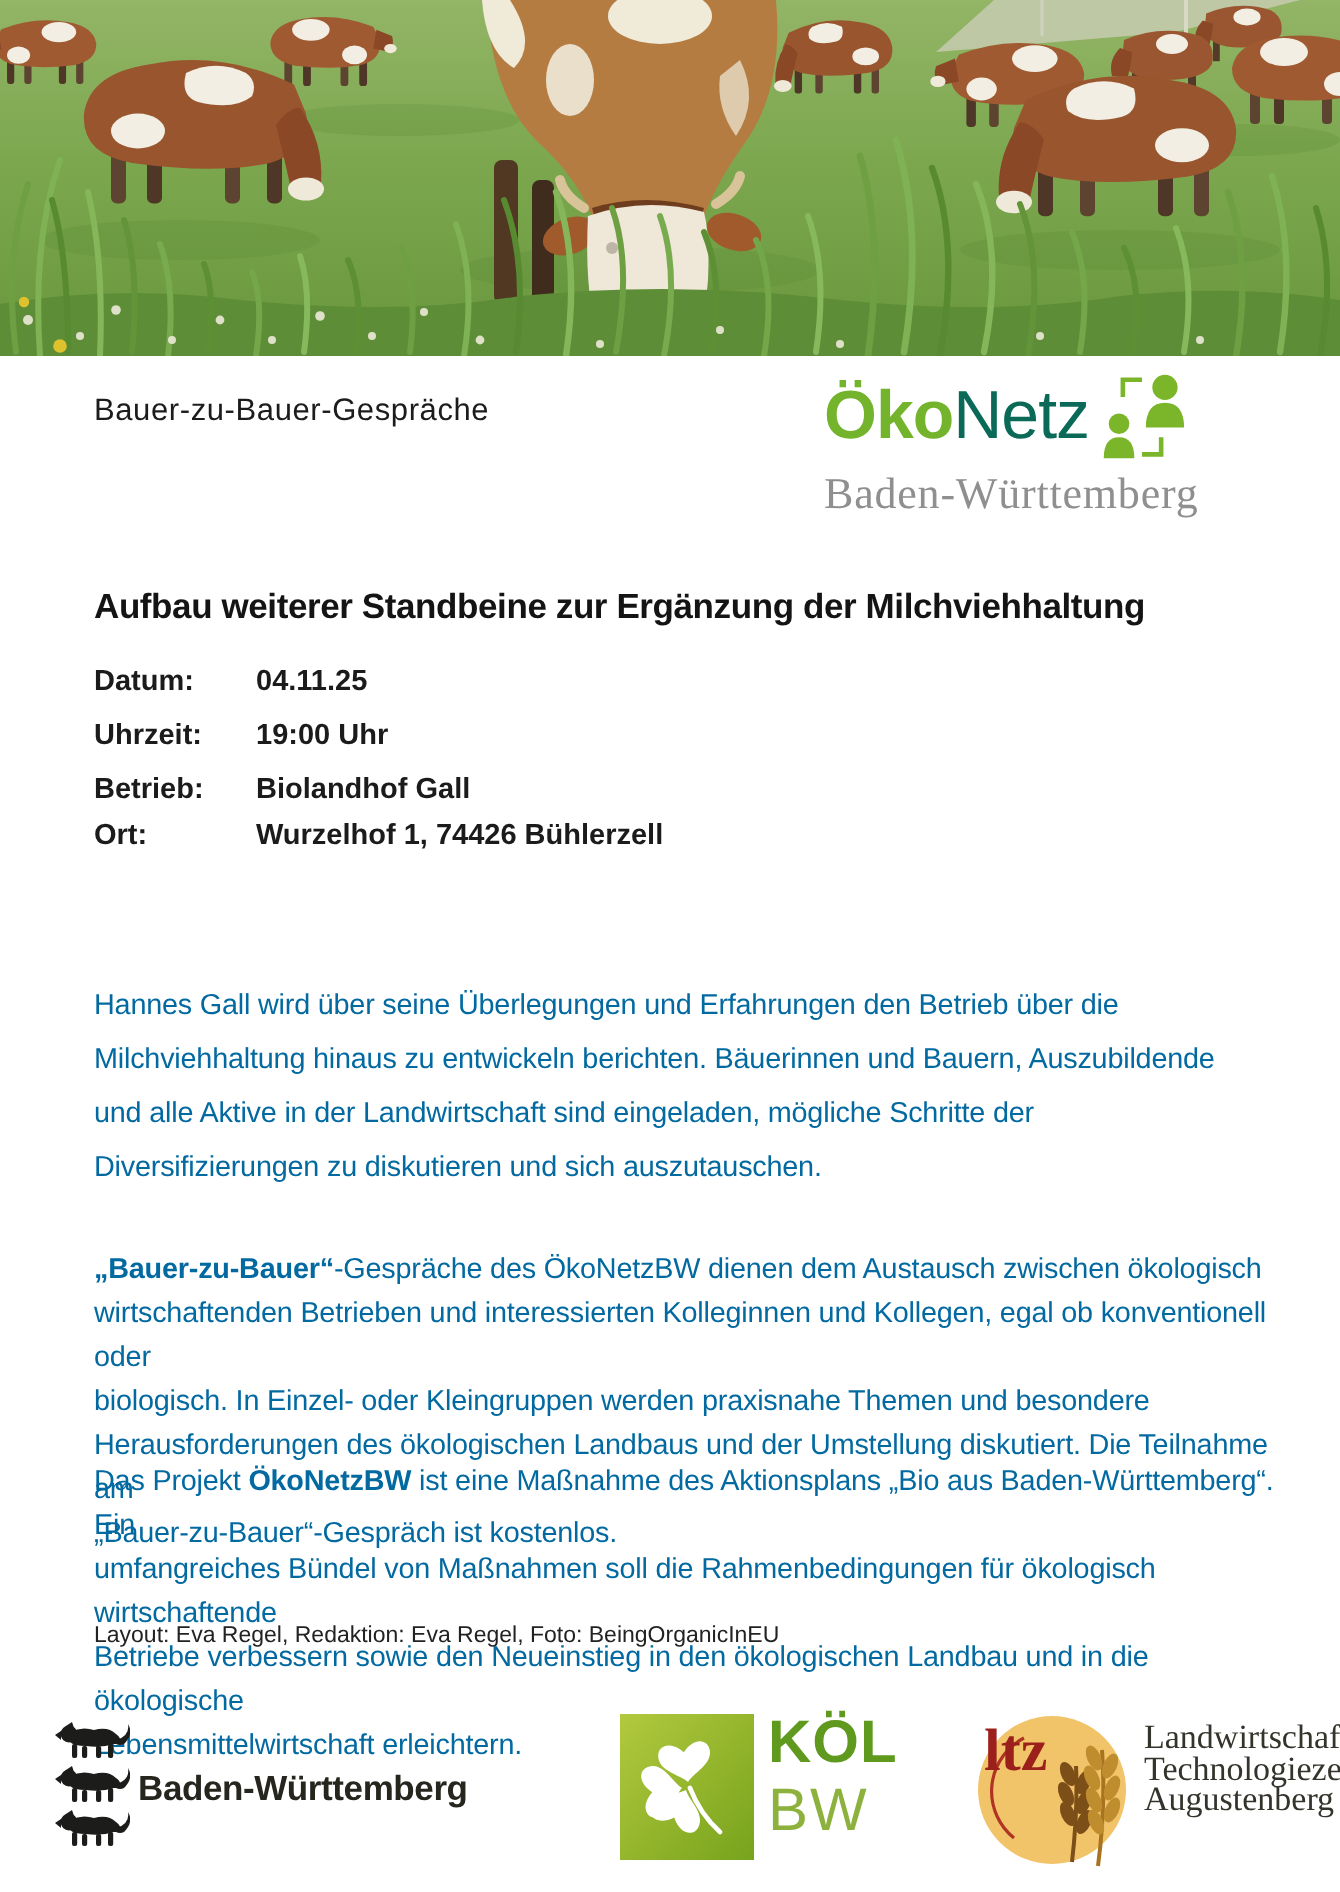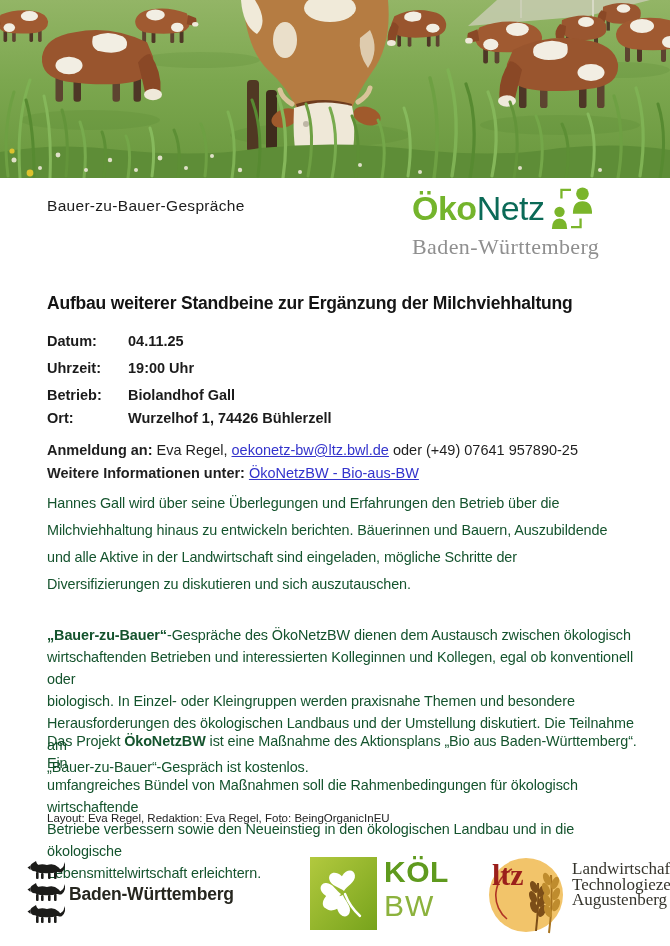--- a/index.html
+++ b/index.html
@@ -26,21 +26,21 @@
   .drow{display:flex;line-height:20px;}
   .drow.m1{margin-bottom:7px;} .drow.m2{margin-bottom:7px;} .drow.m3{margin-bottom:3px;}
   .dlabel{width:81px;}
 
   .note{position:absolute;left:378px;top:330px;font-size:14.5px;font-weight:bold;line-height:21.5px;color:#111;}
 
   .contact{position:absolute;left:47px;top:439px;font-size:14.5px;line-height:22.5px;color:#1f1f1f;}
   a.link{color:#3333cc;text-decoration:underline;cursor:pointer;}
   a.link.gap{margin-left:4px;}
 
-  .para{position:absolute;left:47px;margin:0;font-size:14.4px;color:#14532d;letter-spacing:-0.1px;width:600px;}
+  .para{position:absolute;left:47px;margin:0;font-size:14.4px;color:#0369a1;letter-spacing:-0.1px;width:600px;}
   .p1{top:490px;line-height:27px;white-space:pre-line;}
   .p2{top:624px;line-height:22px;}
   .p3{top:730px;line-height:22px;}
 
   .credits{position:absolute;left:47px;top:812px;font-size:11.5px;color:#222;}
 
   .bw-lions{position:absolute;left:27px;top:860px;width:38px;height:66px;}
   .bw-text{position:absolute;left:69px;top:884px;font-size:17.5px;font-weight:bold;color:#26261f;letter-spacing:-0.2px;}
 
   .koel-square{position:absolute;left:310px;top:857px;width:67px;height:73px;}
@@ -229,24 +229,20 @@
       <span class="dlabel">Betrieb:</span>
       <span>Biolandhof Gall</span>
     </div>
     <div class="drow">
       <span class="dlabel">Ort:</span>
       <span>Wurzelhof 1, 74426 Bühlerzell</span>
     </div>
   </div>
 
 
-  <div class="contact">
-    <div><span class="b">Anmeldung an:</span> <span>Eva Regel,</span> <a class="link" href="#">oekonetz-bw@ltz.bwl.de</a> <span>oder (+49) 07641 957890-25</span></div>
-    <div><span class="b">Weitere Informationen unter:</span><a class="link gap" href="#">ÖkoNetzBW - Bio-aus-BW</a></div>
-  </div>
 
   <p class="para p1">Hannes Gall wird über seine Überlegungen und Erfahrungen den Betrieb über die
 Milchviehhaltung hinaus zu entwickeln berichten. Bäuerinnen und Bauern, Auszubildende
 und alle Aktive in der Landwirtschaft sind eingeladen, mögliche Schritte der
 Diversifizierungen zu diskutieren und sich auszutauschen.</p>
 
   <p class="para p2"><span class="b prewrap">„Bauer-zu-Bauer“</span><span class="prewrap">-Gespräche des ÖkoNetzBW dienen dem Austausch zwischen ökologisch
 wirtschaftenden Betrieben und interessierten Kolleginnen und Kollegen, egal ob konventionell oder
 biologisch. In Einzel- oder Kleingruppen werden praxisnahe Themen und besondere
 Herausforderungen des ökologischen Landbaus und der Umstellung diskutiert. Die Teilnahme am

